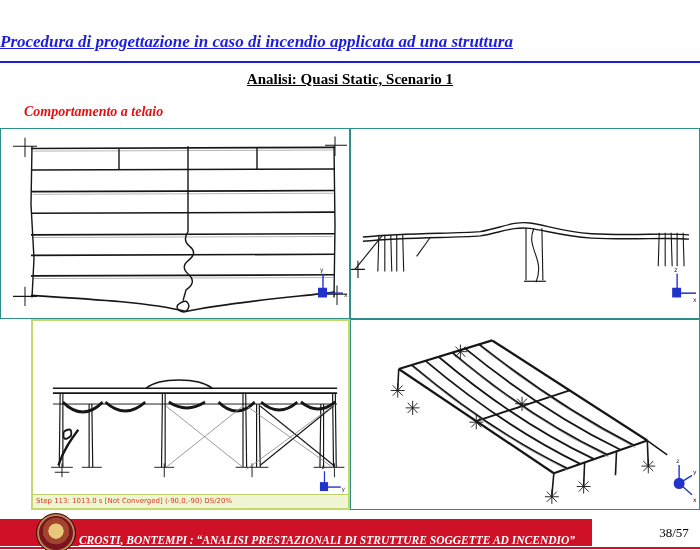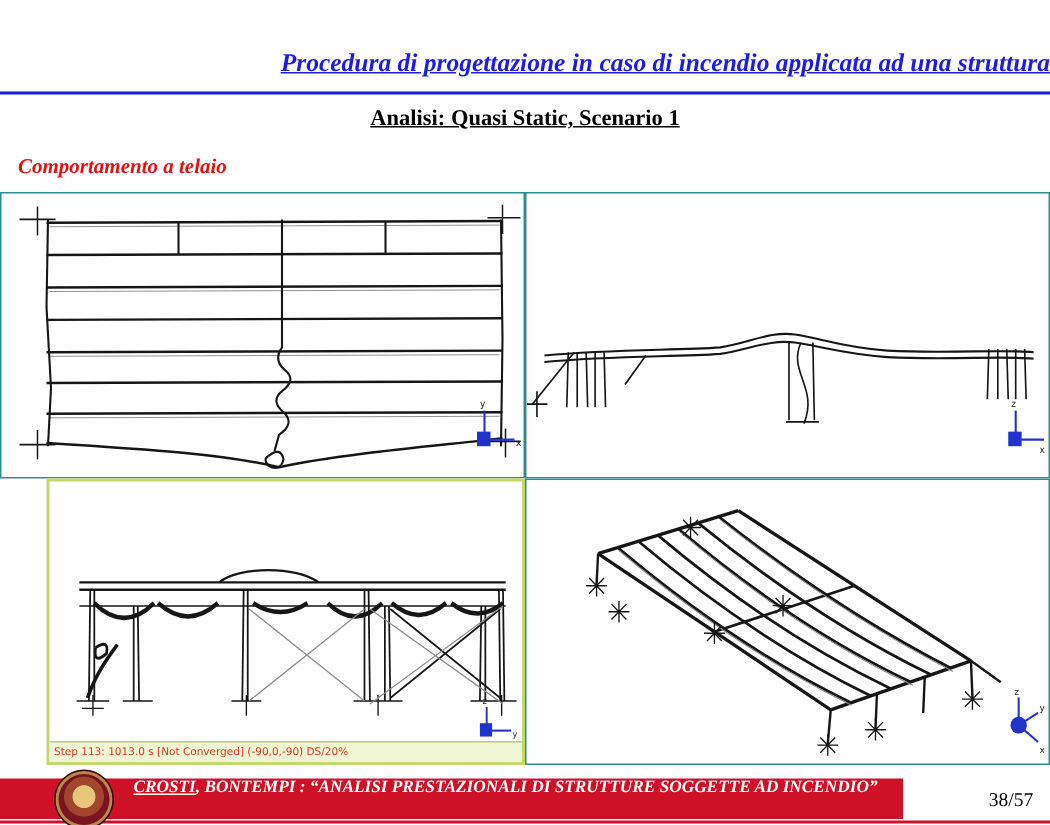--- a/index.html
+++ b/index.html
@@ -1,38 +1,38 @@
 <!DOCTYPE html>
 <html style="--title_blue: #1d1de0; --heading_red: #e31212; --footer_red: #ce1126; --status_text: #d93a22; --panel_border: #2e8e8e; --alt_panel_border: #c3d96b; --statusbar_bg: #f0f6d4; --statusbar_border: #bccf6a; --axis_blue: #2233cc;"><head>
 <meta charset="utf-8">
 <style>
   html,body{margin:0;padding:0;background:#888;}
   .slide{position:relative;width:700px;height:550px;background:#fff;overflow:hidden;
          font-family:"Liberation Serif",serif;}
-  .title{position:absolute;top:32px;left:0;width:700px;text-align:right;
+  .title{position:absolute;top:32px;left:0;width:700px;text-align:left;
          font-size:17px;font-weight:bold;font-style:italic;color:var(--title_blue);}
   .title span{text-decoration:underline;}
   .rule-blue{position:absolute;top:61px;left:0;width:700px;height:2px;background:var(--title_blue);}
   .subtitle{position:absolute;top:71px;left:0;width:700px;text-align:center;
             font-size:15px;font-weight:bold;color:#000;}
   .subtitle span{text-decoration:underline;}
-  .section-heading{position:absolute;top:104px;left:12px;font-size:14px;font-weight:bold;
+  .section-heading{position:absolute;top:104px;left:24px;font-size:14px;font-weight:bold;
                    font-style:italic;color:var(--heading_red);}
   .grid{position:absolute;top:128px;left:0;width:700px;height:382px;box-sizing:border-box;
         display:grid;grid-template-columns:1fr 1fr;grid-template-rows:1fr 1fr;}
   .panel{position:relative;background:#fff;border:1px solid var(--panel_border);
          box-sizing:border-box;display:flex;flex-direction:column;overflow:hidden;}
   .panel.alt-border{border:2px solid var(--alt_panel_border);margin-left:31px;}
   .canvas{flex:1;position:relative;}
   .canvas svg{position:absolute;left:0;top:0;width:100%;height:100%;}
   .statusbar{height:13px;background:var(--statusbar_bg);border-top:1px solid var(--statusbar_border);
              color:var(--status_text);font-family:"DejaVu Sans",sans-serif;font-size:7px;
              line-height:12px;padding-left:3px;white-space:nowrap;overflow:hidden;}
   .footer-bar{position:absolute;left:0;top:519px;width:592px;height:27px;background:var(--footer_red);
-              display:flex;align-items:flex-start;justify-content:center;padding-left:10px;}
+              display:flex;align-items:flex-end;justify-content:center;}
   .footer-text{color:#fff;font-size:11.5px;font-weight:bold;font-style:italic;
                padding-left:62px;white-space:nowrap;}
   .footer-text .u{text-decoration:underline;}
   .page-box{position:absolute;left:648px;top:519px;width:52px;height:27px;background:#fff;
             color:#000;font-size:13px;display:flex;align-items:center;justify-content:center;text-align:right;}
   .bottom-line{position:absolute;left:0;top:547px;width:700px;height:2px;background:var(--footer_red);}
   .logo{position:absolute;left:36px;top:513px;width:38px;height:38px;border-radius:50%;
         background:radial-gradient(circle at 50% 45%, #e8c77a 0 26%, #a2452e 28% 46%,
                    #7a1420 48% 72%, #58101a 74% 100%);
         border:1px solid #3e070e;box-shadow:inset 0 0 0 2px #b98a4e;z-index:3;}

